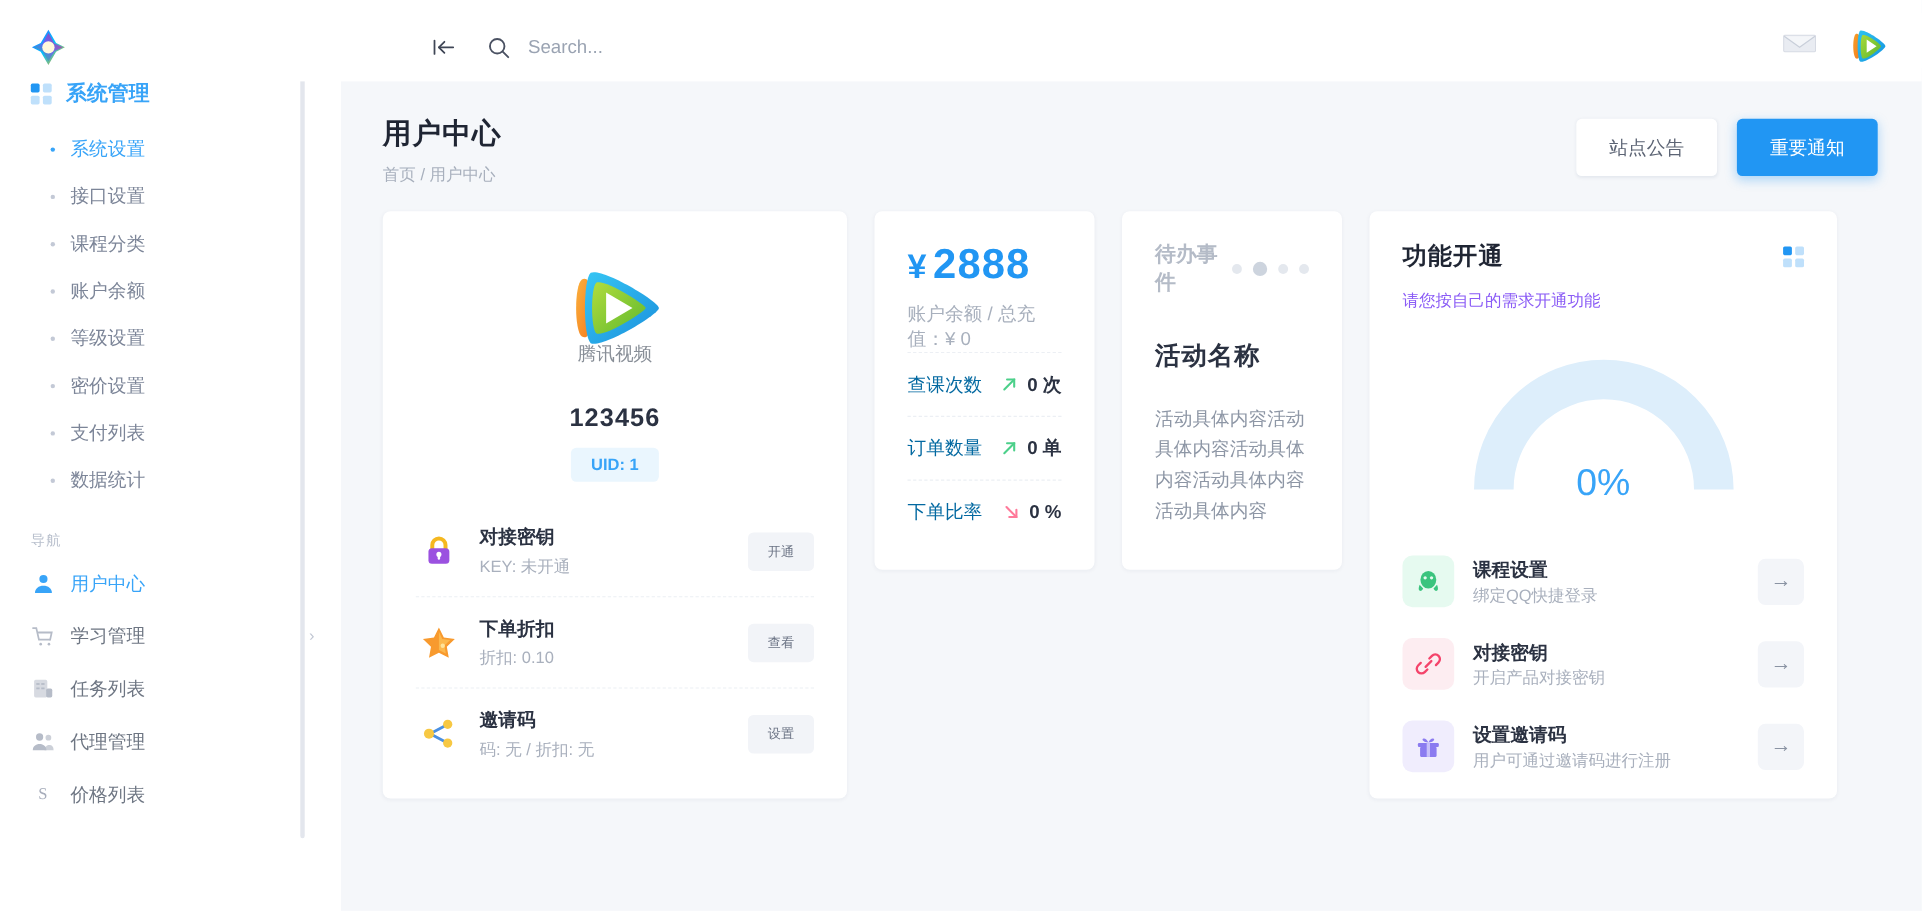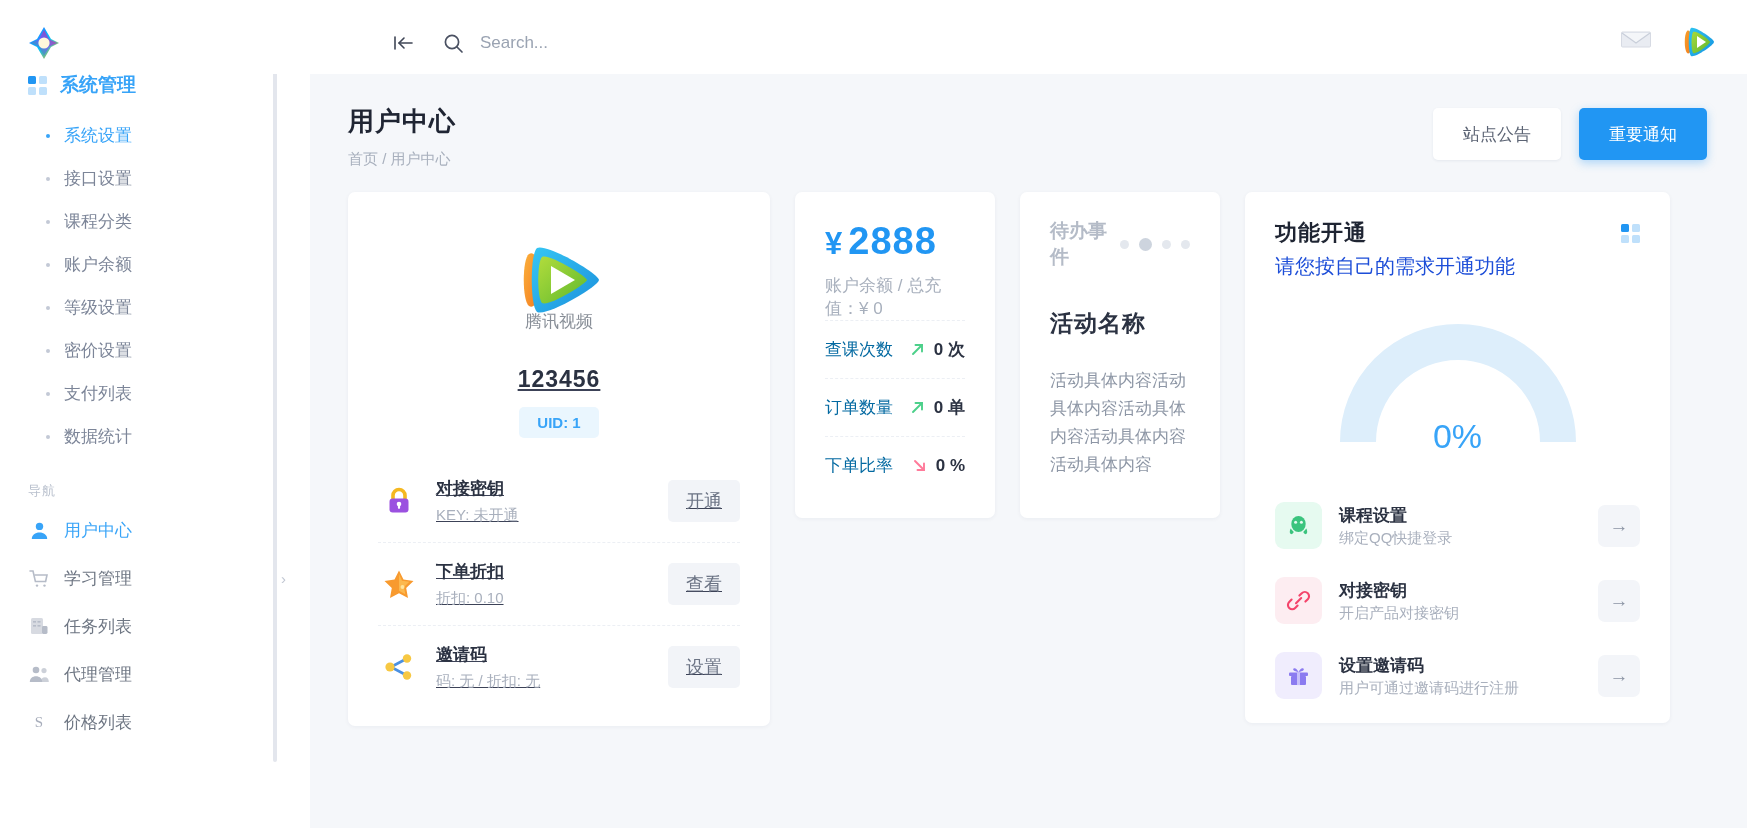--- a/index.html
+++ b/index.html
@@ -80,21 +80,21 @@
   .head-actions{ margin-left:auto; display:flex; gap:18px; padding-top:4px;}
   .btn{
     border:none; border-radius:5px; font-size:17px; cursor:pointer;
     padding:0 30px; height:52px; font-family:"Liberation Sans",sans-serif;
   }
   .btn-light{ background:#fff; color:#5c6474; box-shadow:0 1px 3px rgba(20,40,80,.07);}
   .btn-primary{ background:#2196f3; color:#fff; box-shadow:0 3px 10px rgba(33,150,243,.35);}
 
   .cards{ display:flex; gap:25px; padding:23px 40px 0 38px; align-items:flex-start;}
   .card{ background:#fff; border-radius:7px; box-shadow:0 1px 4px rgba(25,45,80,.05); }
-  .card-a{ width:422px;text-decoration:underline; }
+  .card-a{ width:422px; }
   .card-mid{ width:425px; display:flex; gap:25px;}
   .card-b{ width:425px; padding:28px 30px 24px 30px;}
   .card-c{ width:425px; padding:26px 30px 30px 30px; min-height:210px;}
   .card-d{ width:425px; padding:26px 30px 10px 30px;}
 
   
   .profile{ padding:40px 0 0 0; text-align:center;}
   .avatar-big{ width:108px; height:108px; margin:0 auto; display:flex; align-items:center; justify-content:center;}
   .username{ margin-top:26px; font-size:23px; font-weight:700; color:#2b3242; letter-spacing:1px;}
   .uid-badge{
@@ -103,21 +103,21 @@
   }
   .feat-list{ margin-top:22px; padding:0 30px 18px 30px;}
   .feat-row{ display:flex; align-items:center; padding:17px 0; border-top:1px dashed #eceff4;}
   .feat-row:first-child{ border-top:none;}
   .feat-ico{ width:42px; height:42px; flex:0 0 42px; display:flex; align-items:center; justify-content:center;}
   .feat-txt{ margin-left:16px;}
   .feat-title{ font-size:17px; font-weight:700; color:#2b3242;}
   .feat-sub{ margin-top:6px; font-size:15px; color:#a9b0bd;}
   .feat-btn{
     margin-left:auto; background:#f2f4f8; color:#6b7384; border:none; border-radius:5px;
-    font-size:18px; padding:9px 18px; cursor:pointer; font-family:"Liberation Sans",sans-serif;
+    font-size:12px; padding:9px 18px; cursor:pointer; font-family:"Liberation Sans",sans-serif;
   }
 
   
   .balance{ font-size:38px; font-weight:700; color:#2196f3; letter-spacing:1px;}
   .balance .yen{ font-size:31px; margin-right:5px;}
   .balance-sub{ margin-top:11px; font-size:17px; color:#a8b0bd;}
   .stat-row{ display:flex; align-items:center; padding:17px 0; border-top:1px dashed #eceff4; font-size:17px;}
   .stat-row:nth-of-type(1){ margin-top:16px; border-top:none;}
   .stat-label{ color:#0369a1;}
   .stat-val{ margin-left:auto; font-weight:700; color:#2b3242; display:flex; align-items:center; gap:9px;}
@@ -127,21 +127,21 @@
   .card-c-title{ font-size:19px; color:#b4bbc7; font-weight:600;}
   .dots{ margin-left:auto; display:flex; gap:10px; align-items:center;}
   .dots i{ width:9px; height:9px; border-radius:50%; background:#e4e8ee; display:block;}
   .dots i.on{ width:13px; height:13px; background:#cdd4de;}
   .event-title{ margin-top:38px; font-size:23px; font-weight:700; color:#2b3242; letter-spacing:1px;}
   .event-desc{ margin-top:28px; font-size:17px; line-height:1.65; color:#8d96a5;}
 
   
   .cd-head{ display:flex; align-items:flex-start;}
   .cd-title{ font-size:22px; font-weight:700; color:#1f2533; letter-spacing:1px;}
-  .cd-sub{ margin-top:5px; font-size:20px; color:#1d4ed8;}
+  .cd-sub{ margin-top:16px; font-size:15px; color:#8b5cf6;}
   .cd-corner{ margin-left:auto; margin-top:6px;}
   .gauge-wrap{ position:relative; width:100%; height:160px; margin-top:22px; display:flex; justify-content:center;}
   .gauge-pct{
     position:absolute; bottom:6px; left:0; right:0; text-align:center;
     font-size:34px; color:#38a4f8; font-weight:400;
   }
   .fn-list{ margin-top:26px;}
   .fn-row{ display:flex; align-items:center; padding:14px 0;}
   .fn-ico{ width:47px; height:47px; flex:0 0 47px; border-radius:9px; display:flex; align-items:center; justify-content:center;}
   .fn-txt{ margin-left:17px;}

